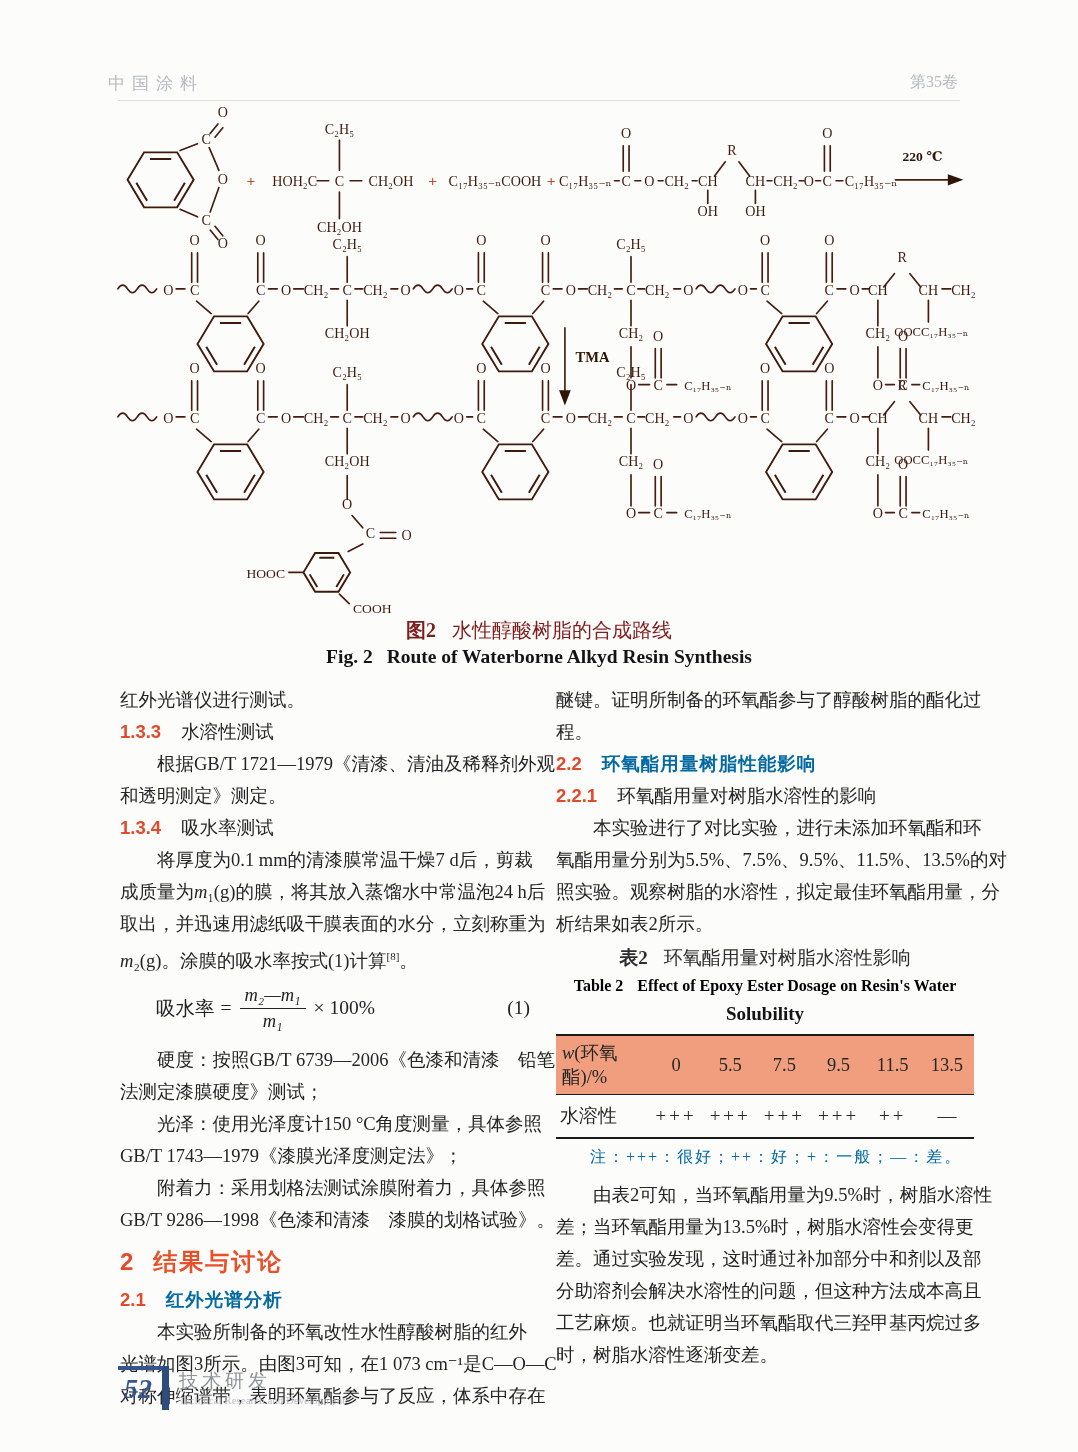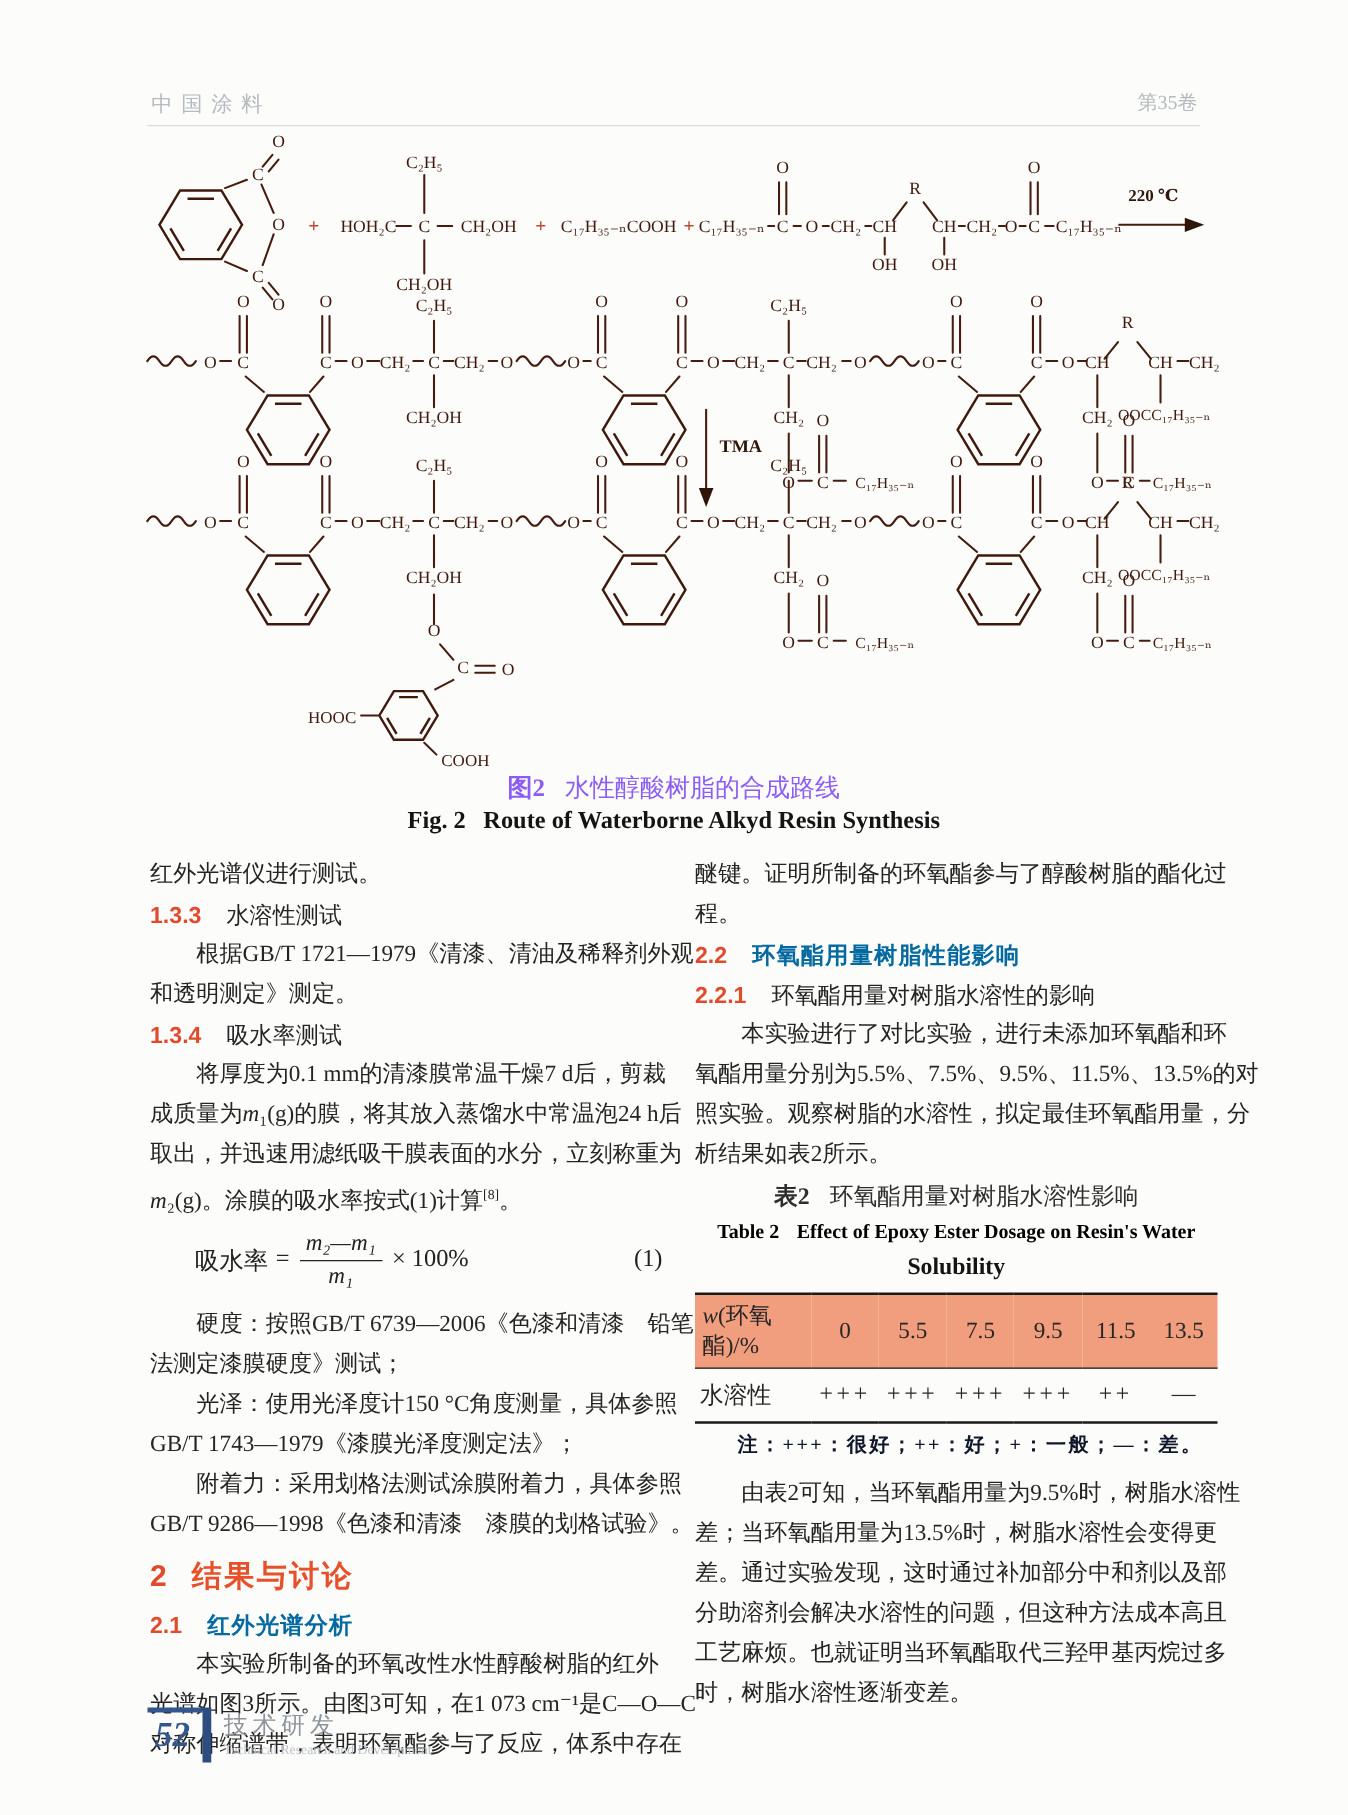--- a/index.html
+++ b/index.html
@@ -1,31 +1,31 @@
 <!DOCTYPE html>
 <html><head>
 <meta charset="utf-8">
 <style>
   html,body{margin:0;padding:0;}
   .page{position:relative;width:1078px;height:1452px;background:#fcfcfb;overflow:hidden;
         font-family:"Liberation Serif","DejaVu Serif",serif;color:#262626;}
   
-  .hd-journal{position:absolute;left:121px;top:72px;font-size:17px;color:#b5babe;letter-spacing:7px;}
+  .hd-journal{position:absolute;left:108px;top:72px;font-size:17px;color:#b5babe;letter-spacing:7px;}
   .hd-vol{position:absolute;right:120px;top:72px;font-size:16px;color:#b5babe;}
   .hd-rule{position:absolute;left:118px;right:118px;top:100px;border-top:1px solid #dddcd6;}
   
   #scheme-svg{position:absolute;left:112px;top:104px;width:865px;height:512px;}
   .bond{stroke:#451c0e;stroke-width:1.7;fill:none;stroke-linecap:round;}
   .ringp{stroke:#3f1a0c;stroke-width:2;fill:none;}
   .ahead{fill:#2f1408;}
   text.chem{fill:#40190c;font-family:"Liberation Serif","DejaVu Serif",serif;}
   text.plus{fill:#bb4a2e;font-weight:bold;}
   text.tlabel{fill:#2f1408;font-weight:bold;}
   
-  .figcap-zh{position:absolute;left:0;top:617px;width:100%;text-align:center;font-size:20px;color:#8b5cf6;}
+  .figcap-zh{position:absolute;left:0;top:617px;width:100%;text-align:center;font-size:20px;color:#7f1d1d;}
   .figcap-en{position:absolute;left:0;top:646px;width:100%;text-align:center;font-size:19.5px;font-weight:bold;color:#141414;}
   .cap-no{font-weight:bold;margin-right:16px;}
   .cap-gap{margin-right:14px;font-weight:bold;}
   
   .col{position:absolute;top:684px;}
   .col-left{left:120px;width:420px;}
   .col-right{left:556px;width:418px;}
   .ln{font-size:18.5px;line-height:32px;height:32px;white-space:nowrap;color:#242424;}
   .ind{text-indent:2em;}
   .sn{color:#e14b2b;font-family:"Liberation Sans","DejaVu Sans",sans-serif;font-weight:700;padding-right:20px;}
@@ -45,21 +45,21 @@
   
   .tbl-cap-zh{text-align:center;font-size:19px;line-height:28px;color:#2e2e2e;margin-top:4px;}
   .tbl-cap-en{text-align:center;font-size:16px;line-height:28px;font-weight:bold;color:#000000;white-space:nowrap;}
   .tbl-cap-en2{text-align:center;font-size:19px;line-height:28px;font-weight:bold;color:#141414;}
   table.t2{width:100%;border-collapse:collapse;margin-top:6px;border-top:2.5px solid #1a1a1a;border-bottom:2.5px solid #1a1a1a;table-layout:fixed;}
   .t2 th{background:#f09e7e;font-weight:normal;font-size:18.5px;height:56px;border-bottom:1.6px solid #1a1a1a;}
   .t2 th.t2-lab{text-align:left;padding-left:6px;width:86px;line-height:24px;}
   .t2 td{font-size:19px;height:40px;text-align:center;}
   .t2 td.t2-lab2{text-align:left;padding-left:4px;}
   .t2 .pluses{letter-spacing:3px;}
-  .tbl-note{color:#0f172a;font-weight:bold;font-size:16px;letter-spacing:2px;padding-left:34px;
+  .tbl-note{color:#0369a1;font-weight:normal;font-size:16px;letter-spacing:2px;padding-left:34px;
             line-height:28px;margin-top:4px;margin-bottom:8px;font-family:"Liberation Serif","DejaVu Serif",serif;}
   
   .footer{position:absolute;left:118px;top:1366px;display:flex;align-items:flex-start;}
   .pgno-box{border-top:4px solid #33568c;padding:1px 10px 0 6px;font-style:italic;font-weight:700;
             font-size:28px;color:#33568c;line-height:36px;}
   .pgbar{width:7px;height:44px;background:#2d4d80;margin-right:10px;}
   .pgsec-zh{font-size:19px;color:#8d939a;letter-spacing:4px;padding-top:4px;line-height:22px;}
   .pgsec-en{font-size:11px;color:#bcc1c6;margin-top:2px;}
 </style>
 </head>

